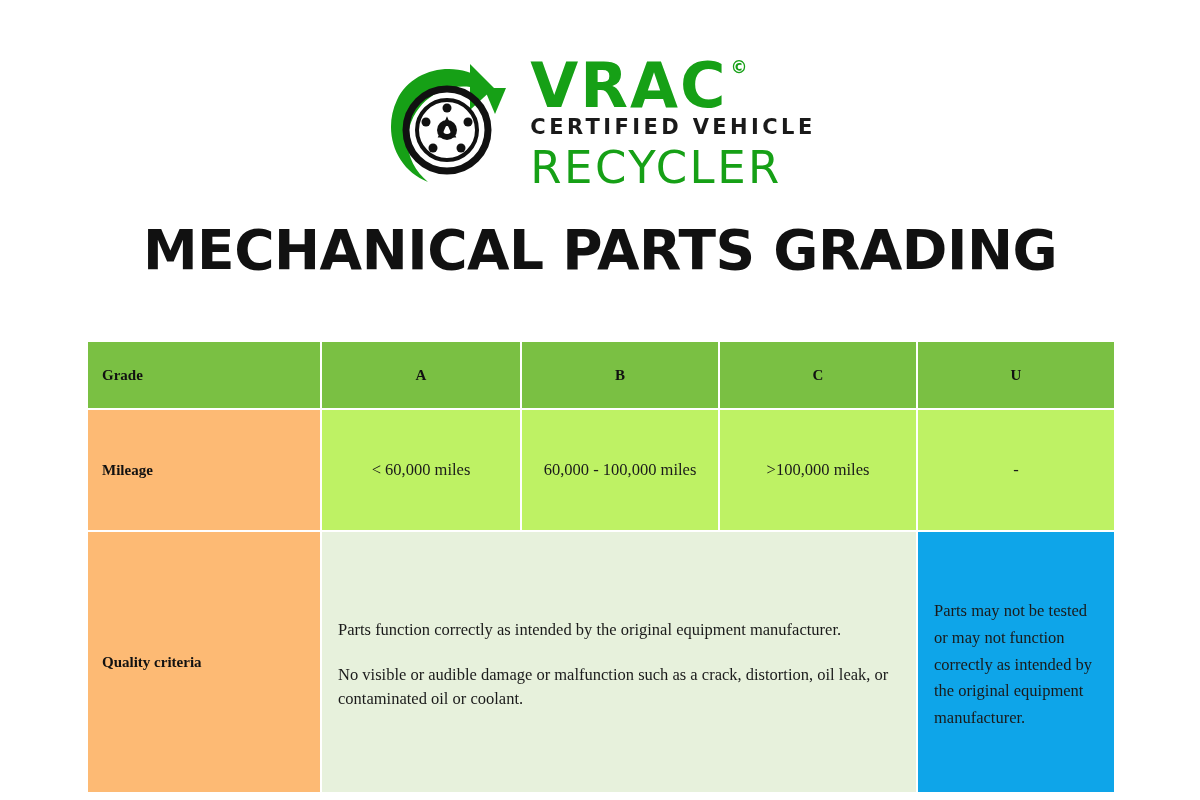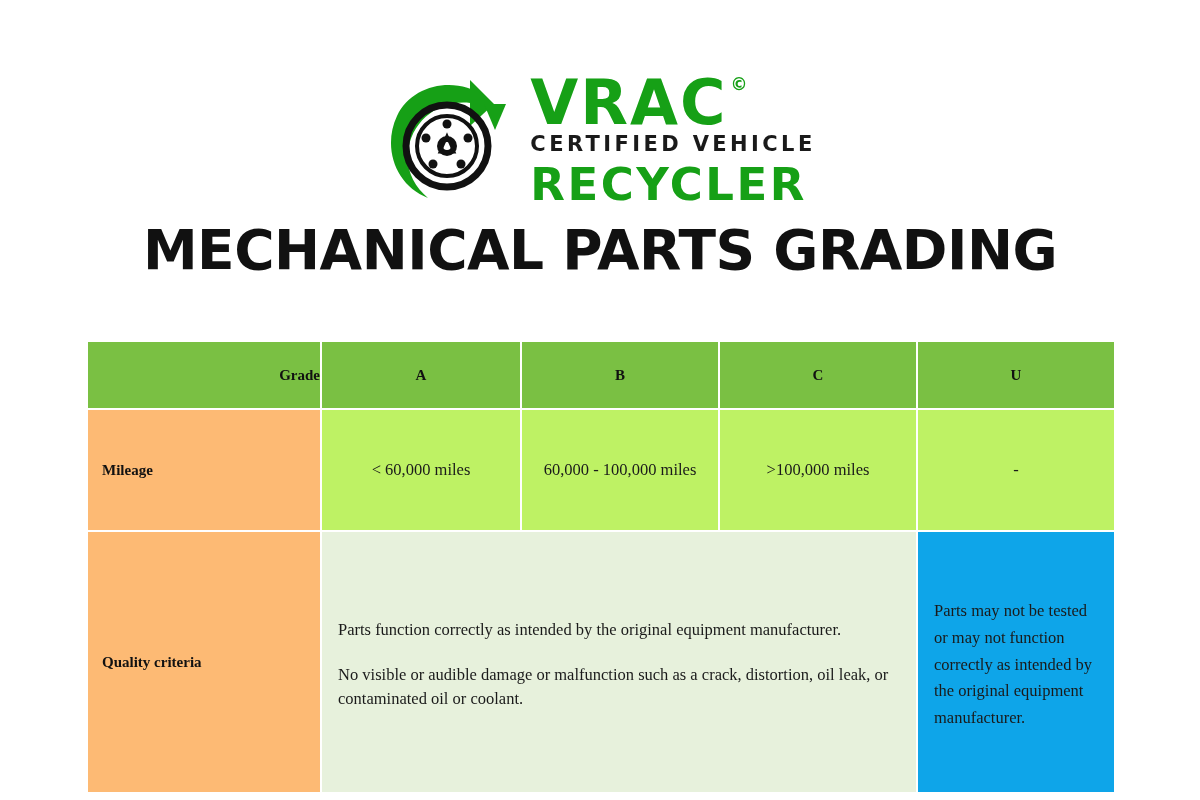--- a/index.html
+++ b/index.html
@@ -17,25 +17,25 @@
     position: relative;
     width: 1200px;
     height: 800px;
     background: #ffffff;
   }
 
   
   .logo-block {
     position: absolute;
     left: 0;
-    top: 64px;
+    top: 40px;
     width: 1200px;
     height: 150px;
     display: flex;
-    align-items: center;
+    align-items: flex-end;
     justify-content: center;
   }
   .logo-inner {
     display: flex;
     align-items: center;
     gap: 14px;
   }
   .logo-mark {
     position: relative;
     width: 132px;
@@ -67,21 +67,21 @@
   }
   .logo-sub {
     font-family: "DejaVu Sans", sans-serif;
     font-weight: bold;
     font-size: 21px;
     letter-spacing: 3.4px;
     color: #1a1a1a;
   }
   .logo-recycler {
     font-family: "DejaVu Sans", sans-serif;
-    font-weight: bold;
+    font-weight: normal;
     font-size: 45px;
     letter-spacing: 2.5px;
     color: #16a016;
     margin-top: 7px;
   }
 
   
   .doc-title {
     position: absolute;
     left: 0;
@@ -112,21 +112,21 @@
   }
   .hdr {
     background: #7ac043;
     height: 66px;
     color: #111111;
     font-family: "Liberation Serif", serif;
     font-weight: bold;
     font-size: 15px;
   }
   .hdr-label {
-    text-align: right;
+    text-align: left;
     padding-left: 14px !important;
     font-family: Liberation Serif, serif;
   }
   .hdr-col {
     text-align: center;
   }
   .row-label {
     background: #fdba74;
     color: #111111;
     font-weight: bold;

